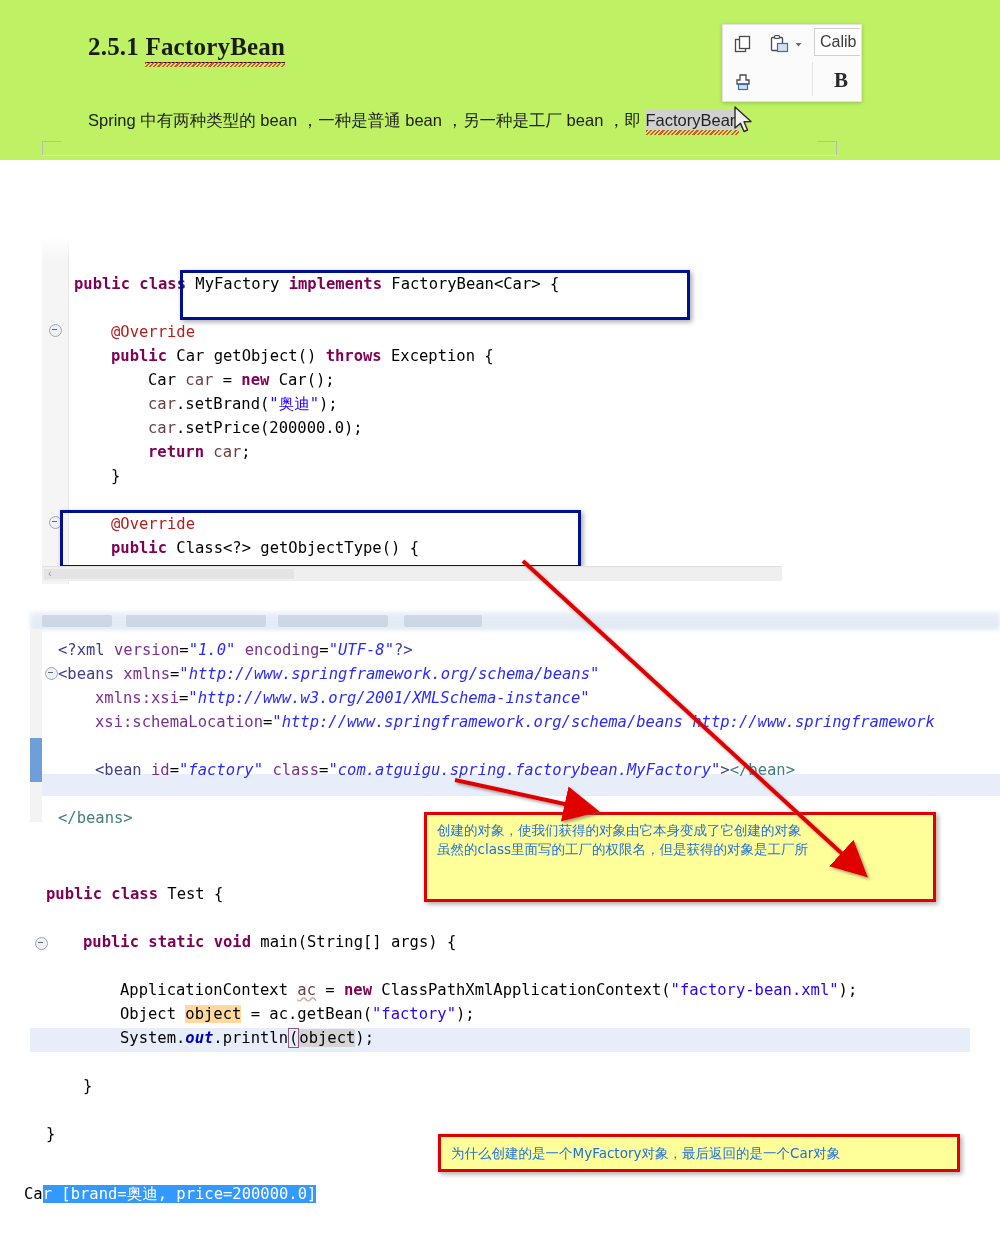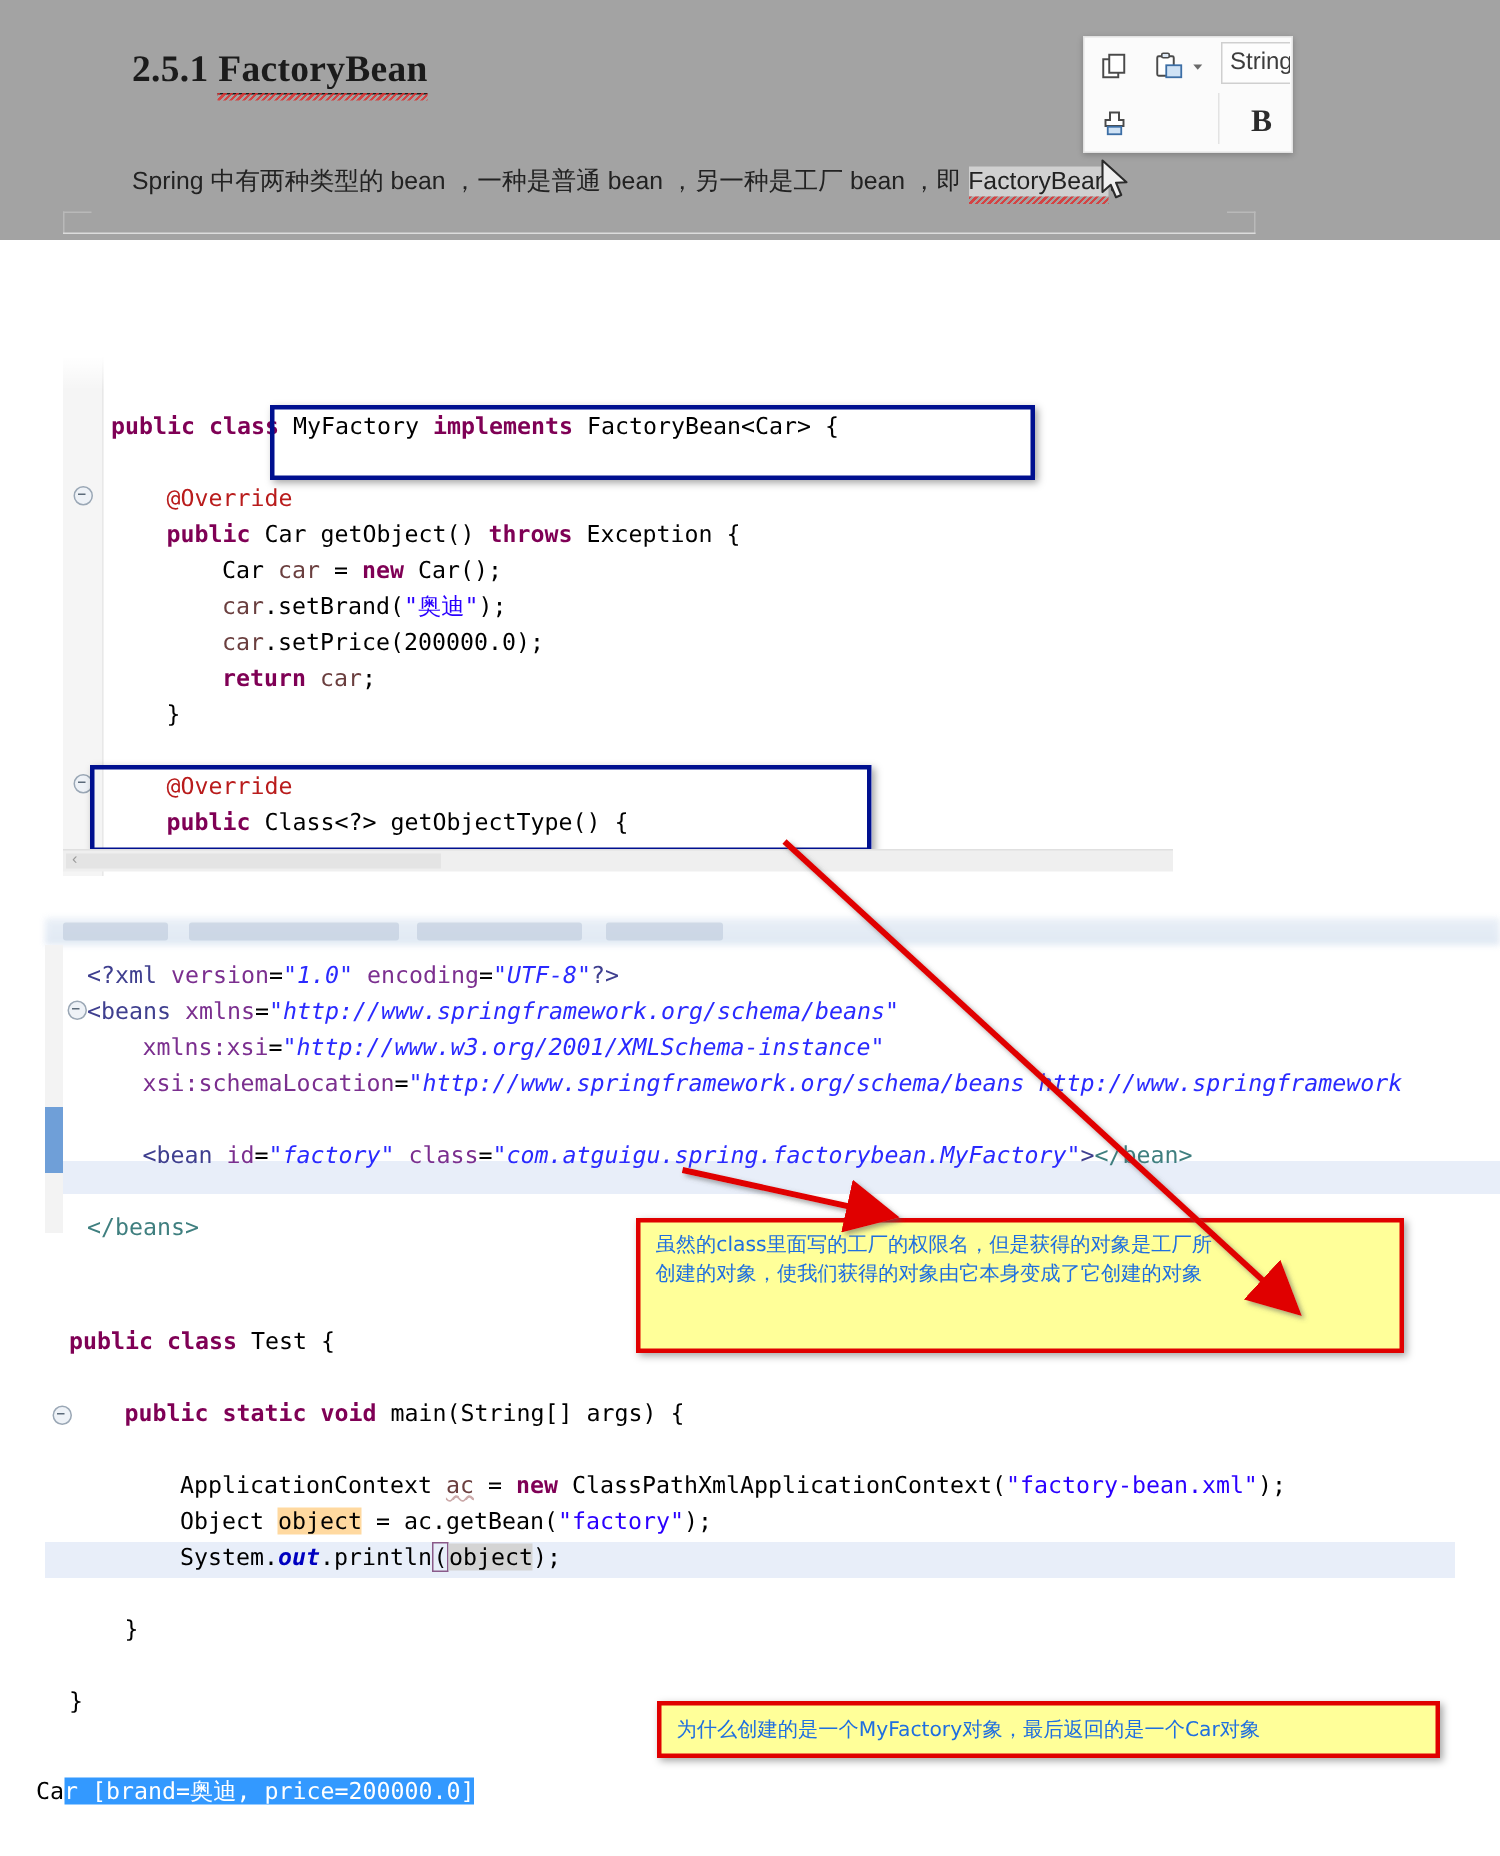--- a/index.html
+++ b/index.html
@@ -4,21 +4,21 @@
 <style>
   html,body{margin:0;padding:0;}
   body{
     width:1000px;height:1237px;position:relative;overflow:hidden;
     background:#ffffff;
     font-family:"Liberation Sans",sans-serif;
   }
   .abs{position:absolute;}
 
   
-  #word-doc{left:0;top:0;width:1000px;height:160px;background:#a3a3a3;}
+  #word-doc{left:0;top:0;width:1000px;height:160px;background:#bef264;}
   #doc-heading{
     left:88px;top:33px;
     font-family:"Liberation Serif",serif;
     font-size:25px;font-weight:bold;color:#1b1b1b;
     white-space:nowrap;letter-spacing:0.2px;
   }
   #doc-heading .underline-wave{
     border-bottom:1px solid #1b1b1b;padding-bottom:1px;
     position:relative;display:inline-block;
   }
@@ -198,21 +198,21 @@
       </svg>
     </div>
     <div class="tb-cell">
       <svg width="23" height="21" viewBox="0 0 23 21">
         <path d="M8 3 L14 3 L14 8 L17 8 L17 12 L5 12 L5 8 L8 8 Z" fill="#fff" stroke="#4a4a4a" stroke-width="1.3"></path>
         <rect x="6.5" y="12.5" width="9" height="5" fill="#cfe2f5" stroke="#3c6ea5" stroke-width="1.2"></rect>
       </svg>
     </div>
   </div>
   <div id="font-name-box">
-    <span>String</span>
+    <span>Calib</span>
   </div>
   <div id="tb-divider"></div>
   <div id="bold-btn">
     <span>B</span>
   </div>
 
   <svg class="abs" id="mouse-cursor" width="22" height="30" viewBox="0 0 22 30">
     <path d="M2 1 L2 22 L7.5 17.2 L11 25.5 L14.5 24 L11 15.8 L18 15.5 Z" fill="#f0f0f0" stroke="#2b2b2b" stroke-width="1.4" stroke-linejoin="round"></path>
   </svg>
 </div>
@@ -254,22 +254,22 @@
 
 <div class="abs" id="test-editor">
   <div id="test-hl-line"></div>
   <div class="abs fold" style="left:5px;top:61px"></div>
   <div class="abs code" id="test-code" style="left:16px;top:6px"><div style="padding-left: 0px;"><span class="kw">public class</span> Test {</div><div style="padding-left: 0px;">&nbsp;</div><div style="padding-left: 37px;"><span class="kw">public static void</span> main(String[] args) {</div><div style="padding-left: 0px;">&nbsp;</div><div style="padding-left: 74px;">ApplicationContext <span class="loc" style="text-decoration:underline;text-decoration-style:wavy;text-decoration-color:#caa">ac</span> = <span class="kw">new</span> ClassPathXmlApplicationContext(<span class="str">"factory-bean.xml"</span>);</div><div style="padding-left: 74px;">Object <span class="hl-orange">object</span> = ac.getBean(<span class="str">"factory"</span>);</div><div style="padding-left: 74px;">System.<span class="sfld">out</span>.println<span class="brkt">(</span><span class="hl-gray">object</span>);</div><div style="padding-left: 0px;">&nbsp;</div><div style="padding-left: 37px;">}</div><div style="padding-left: 0px;">&nbsp;</div><div style="padding-left: 0px;">}</div></div>
 </div>
 
 <div class="abs code" id="console"><span>Ca</span><span class="sel">r [brand=奥迪, price=200000.0]</span></div>
 
 <div class="callout" id="callout-1">
+  <div>创建的对象，使我们获得的对象由它本身变成了它创建的对象</div>
   <div>虽然的class里面写的工厂的权限名，但是获得的对象是工厂所</div>
-  <div>创建的对象，使我们获得的对象由它本身变成了它创建的对象</div>
 </div>
 
 <div class="callout" id="callout-2">
   <div>为什么创建的是一个MyFactory对象，最后返回的是一个Car对象</div>
 </div>
 
 <svg class="abs" id="arrows">
   <defs>
     <marker id="ah" markerWidth="9" markerHeight="9" refX="7" refY="4.5" orient="auto">
       <path d="M0,0 L9,4.5 L0,9 z" fill="#e00000"></path>

